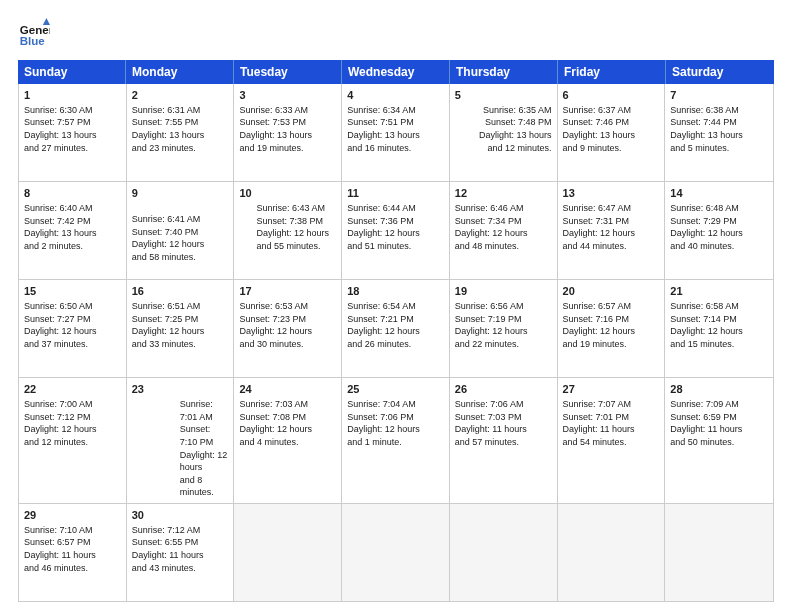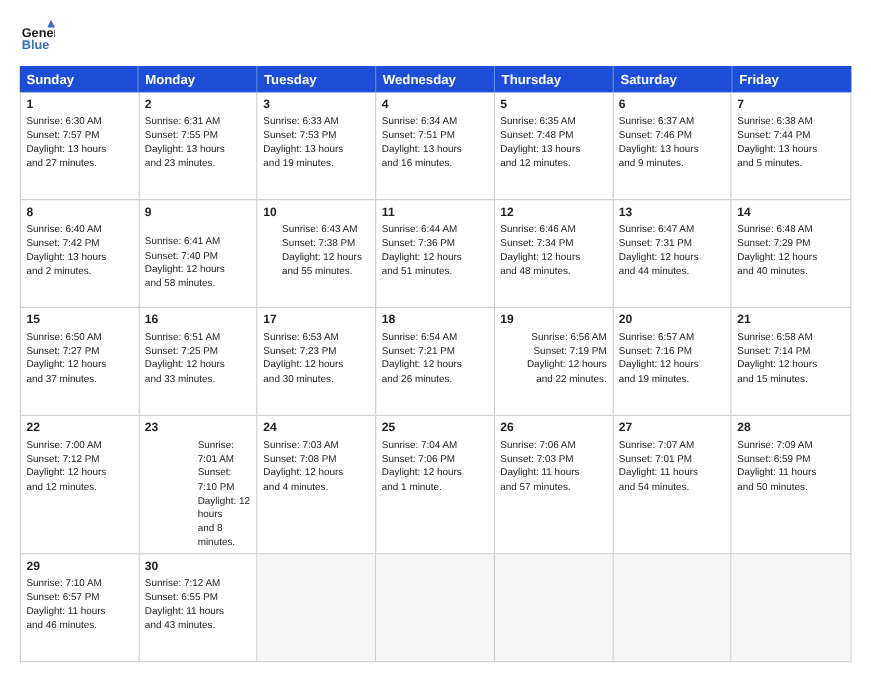--- a/index.html
+++ b/index.html
@@ -119,22 +119,22 @@
     </div>
   </div>
 
   <div class="calendar">
     <div class="cal-header">
     <div class="cal-header-cell">Sunday</div>
         <div class="cal-header-cell">Monday</div>
         <div class="cal-header-cell">Tuesday</div>
         <div class="cal-header-cell">Wednesday</div>
         <div class="cal-header-cell">Thursday</div>
+        <div class="cal-header-cell">Friday</div>
         <div class="cal-header-cell">Saturday</div>
-        <div class="cal-header-cell">Friday</div>
       </div>
     <div class="cal-body">
     <div class="cal-row">
           <div class="cal-cell">
             <span class="day-num">1</span>
             <div class="cell-info" style="white-space: pre-line;">Sunrise: 6:30 AM
 Sunset: 7:57 PM
 Daylight: 13 hours
 and 27 minutes.</div>
           </div>
@@ -154,21 +154,21 @@
           </div>
           <div class="cal-cell">
             <span class="day-num">4</span>
             <div class="cell-info" style="white-space: pre-line;">Sunrise: 6:34 AM
 Sunset: 7:51 PM
 Daylight: 13 hours
 and 16 minutes.</div>
           </div>
           <div class="cal-cell">
             <span class="day-num">5</span>
-            <div class="cell-info" style="white-space: pre-line;">Sunrise: 6:35 AM
+            <div class="cell-info" style="white-space: pre-line; text-align: right;">Sunrise: 6:35 AM
 Sunset: 7:48 PM
 Daylight: 13 hours
 and 12 minutes.</div>
           </div>
           <div class="cal-cell">
             <span class="day-num">6</span>
             <div class="cell-info" style="white-space: pre-line;">Sunrise: 6:37 AM
 Sunset: 7:46 PM
 Daylight: 13 hours
 and 9 minutes.</div>
@@ -256,21 +256,21 @@
           </div>
           <div class="cal-cell">
             <span class="day-num">18</span>
             <div class="cell-info" style="white-space: pre-line;">Sunrise: 6:54 AM
 Sunset: 7:21 PM
 Daylight: 12 hours
 and 26 minutes.</div>
           </div>
           <div class="cal-cell">
             <span class="day-num">19</span>
-            <div class="cell-info" style="white-space: pre-line; text-align: right;">Sunrise: 6:56 AM
+            <div class="cell-info" style="white-space: pre-line;">Sunrise: 6:56 AM
 Sunset: 7:19 PM
 Daylight: 12 hours
 and 22 minutes.</div>
           </div>
           <div class="cal-cell">
             <span class="day-num">20</span>
             <div class="cell-info" style="white-space: pre-line;">Sunrise: 6:57 AM
 Sunset: 7:16 PM
 Daylight: 12 hours
 and 19 minutes.</div>

